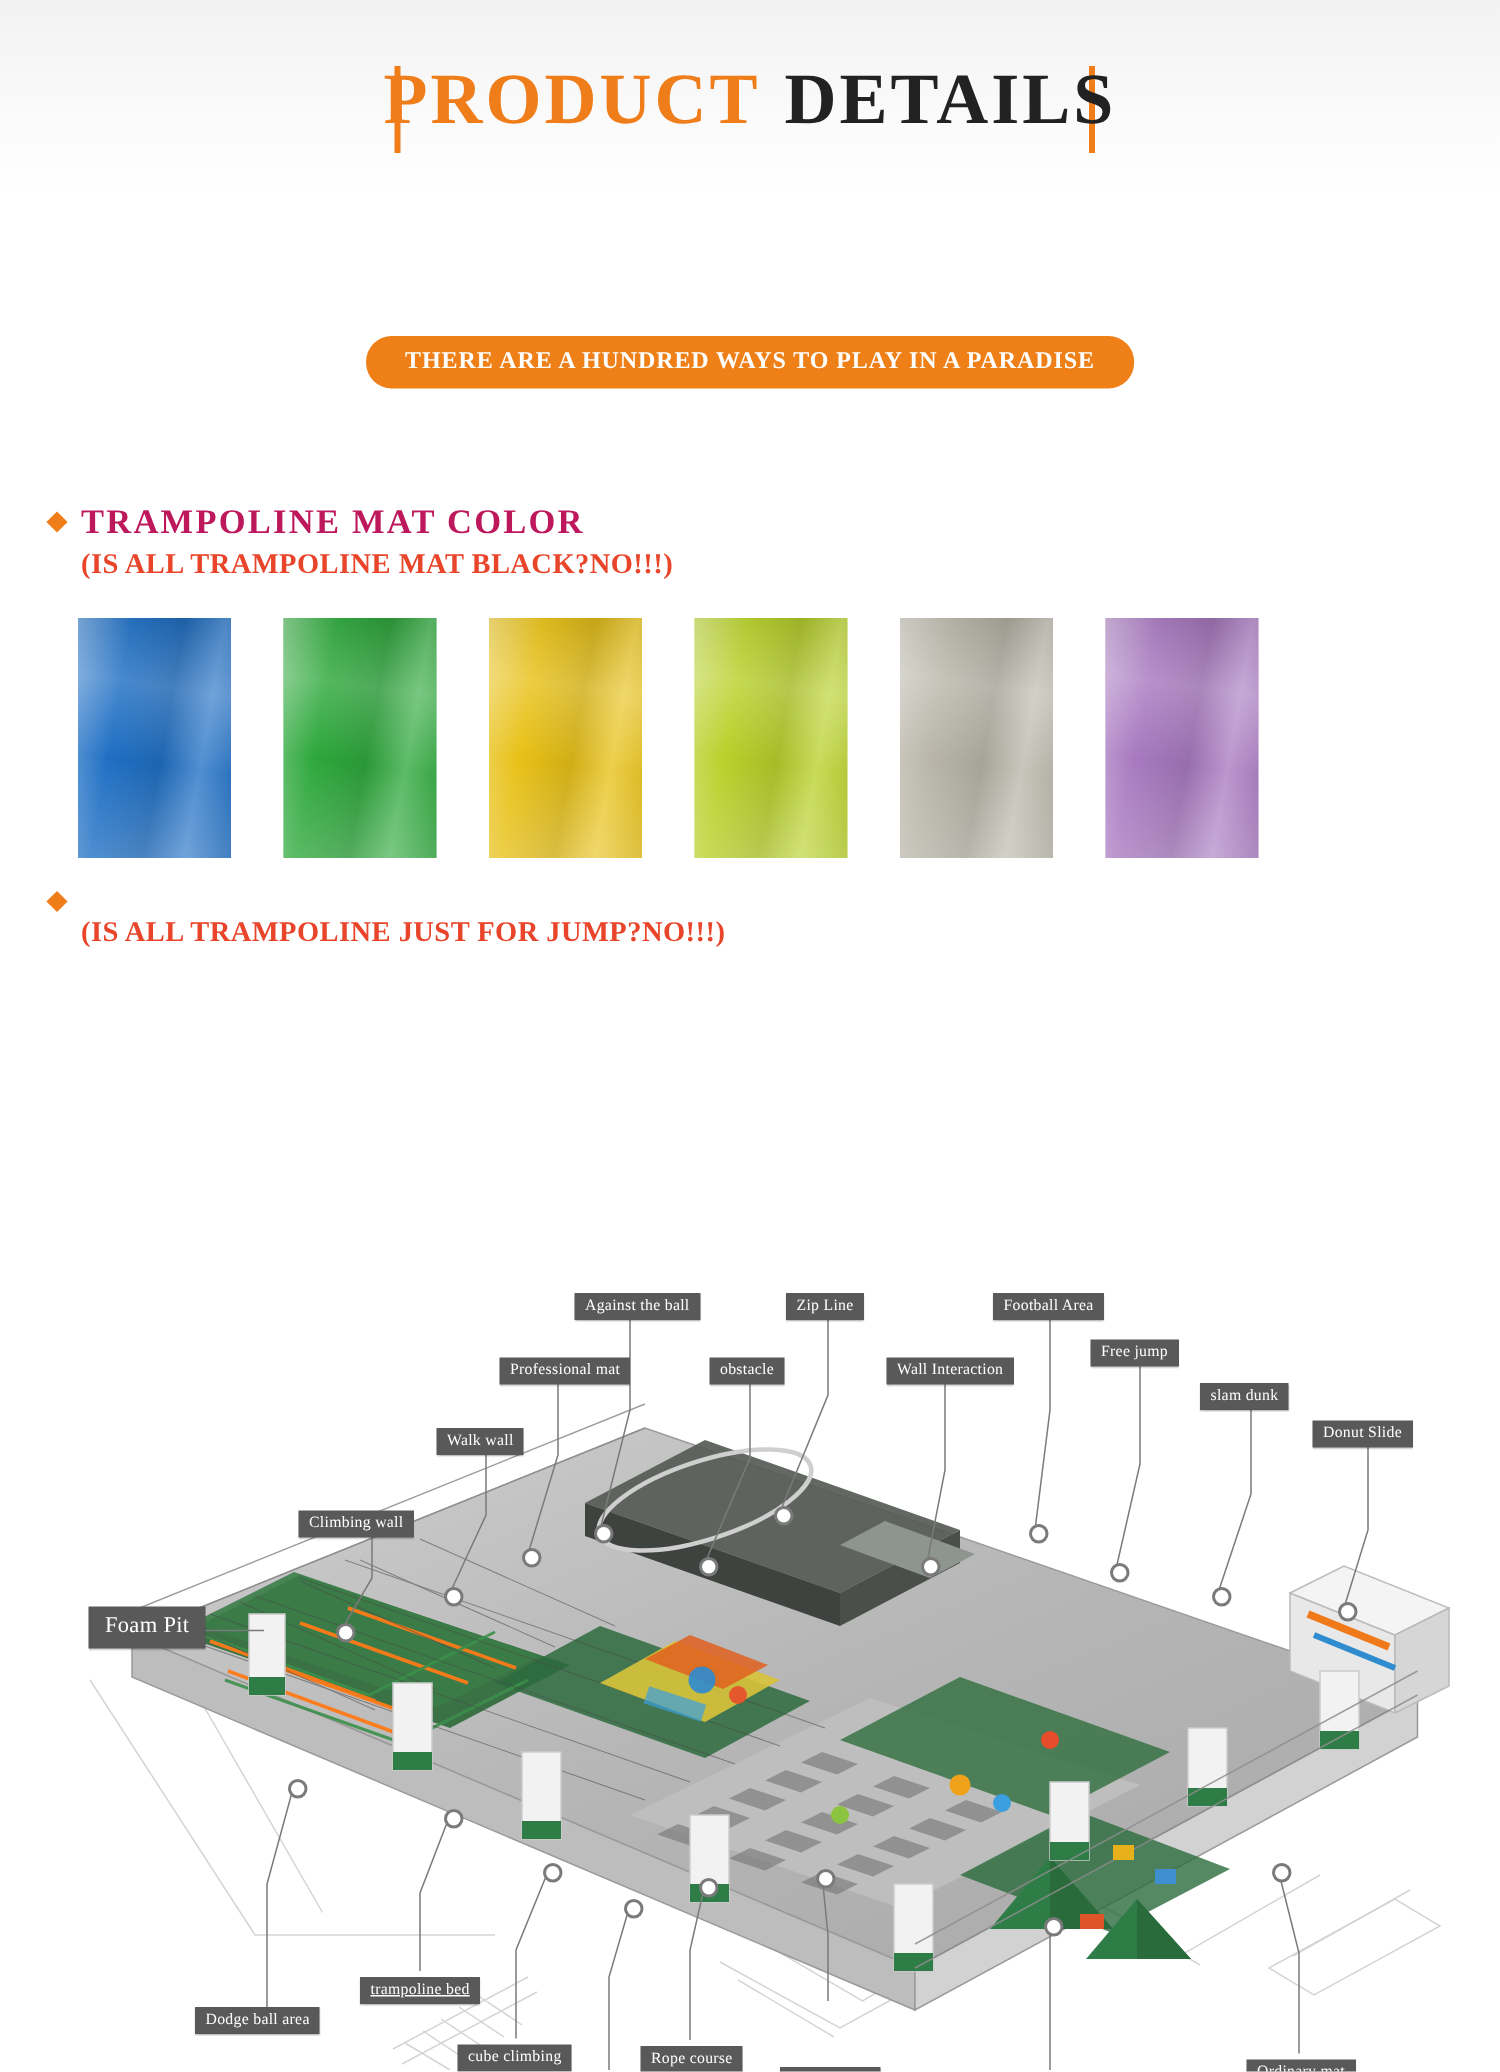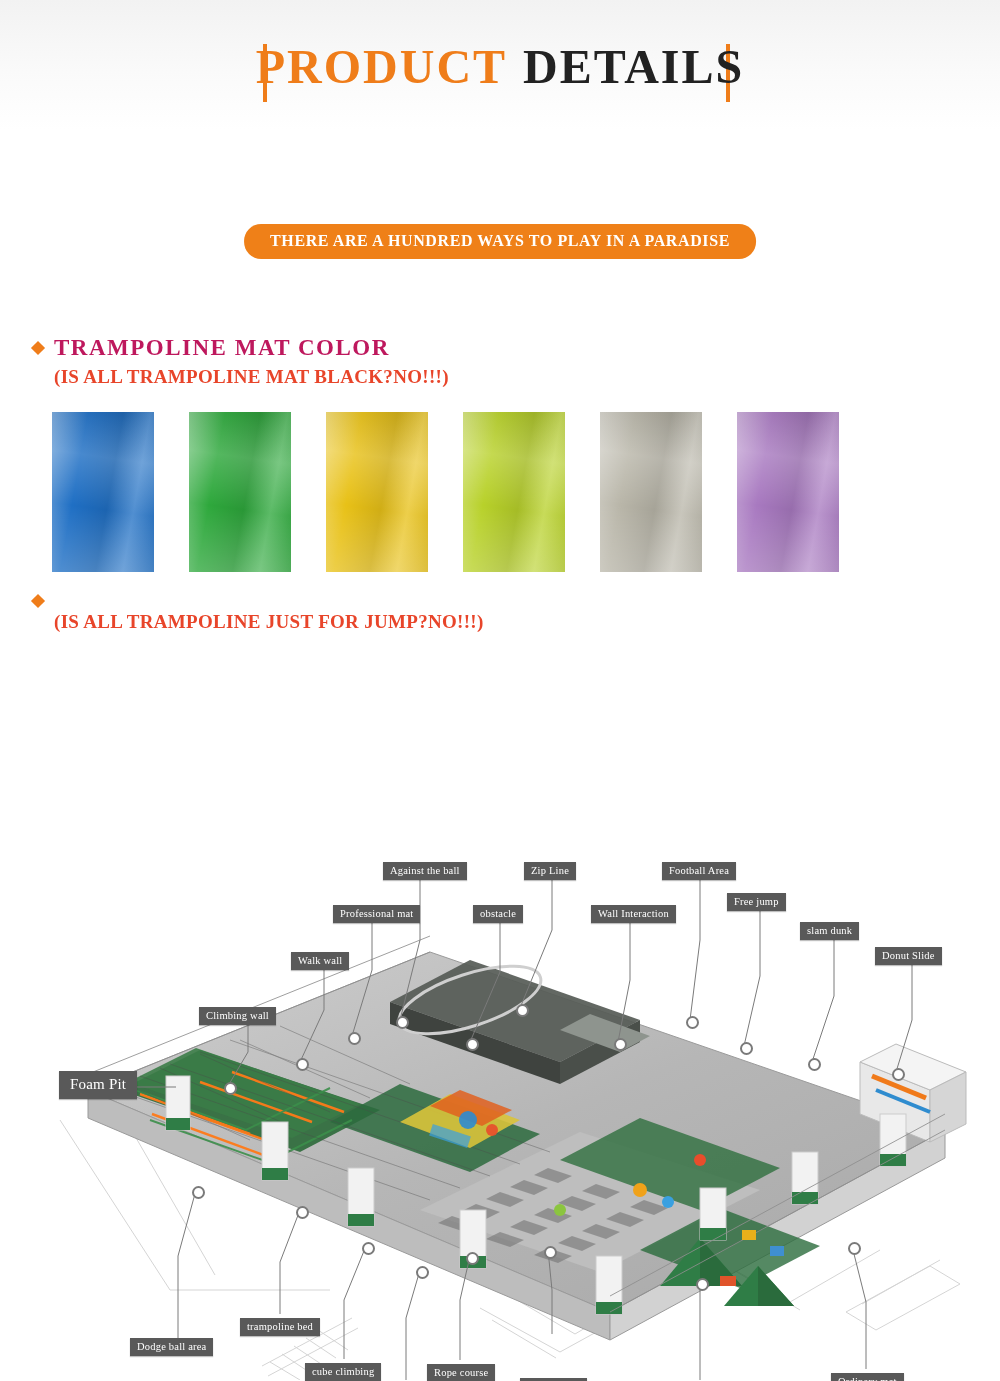--- a/index.html
+++ b/index.html
@@ -450,21 +450,21 @@
     <div class="tag" style="left:333px; top:215px;">Professional mat</div>
     <div class="tag" style="left:473px; top:215px;">obstacle</div>
     <div class="tag" style="left:591px; top:215px;text-align:right;">Wall Interaction</div>
     <div class="tag" style="left:727px; top:203px;">Free jump</div>
     <div class="tag" style="left:291px; top:262px;font-family:Liberation Serif, serif;">Walk wall</div>
     <div class="tag" style="left:800px; top:232px;">slam dunk</div>
     <div class="tag" style="left:875px; top:257px;">Donut Slide</div>
     <div class="tag" style="left:199px; top:317px;">Climbing wall</div>
     <div class="tag big" style="left:35px; top:381px;margin-left:24px;">Foam Pit</div>
     <div class="tag" style="left:130px; top:648px;text-align:right;">Dodge ball area</div>
-    <div class="tag" style="left:240px; top:628px;">trampoline bed</div>
+    <div class="tag" style="left:240px; top:628px;text-decoration:underline;">trampoline bed</div>
     <div class="tag" style="left:305px; top:673px;">cube  climbing</div>
 
     <div class="tag" style="left:427px; top:674px;">Rope course</div>
     <div class="tag" style="left:520px; top:648px;margin-top:40px;">ninja course</div>
 
     <div class="tag" style="left:831px; top:683px;">Ordinary mat</div>
   </div>
 
 </div>
 

